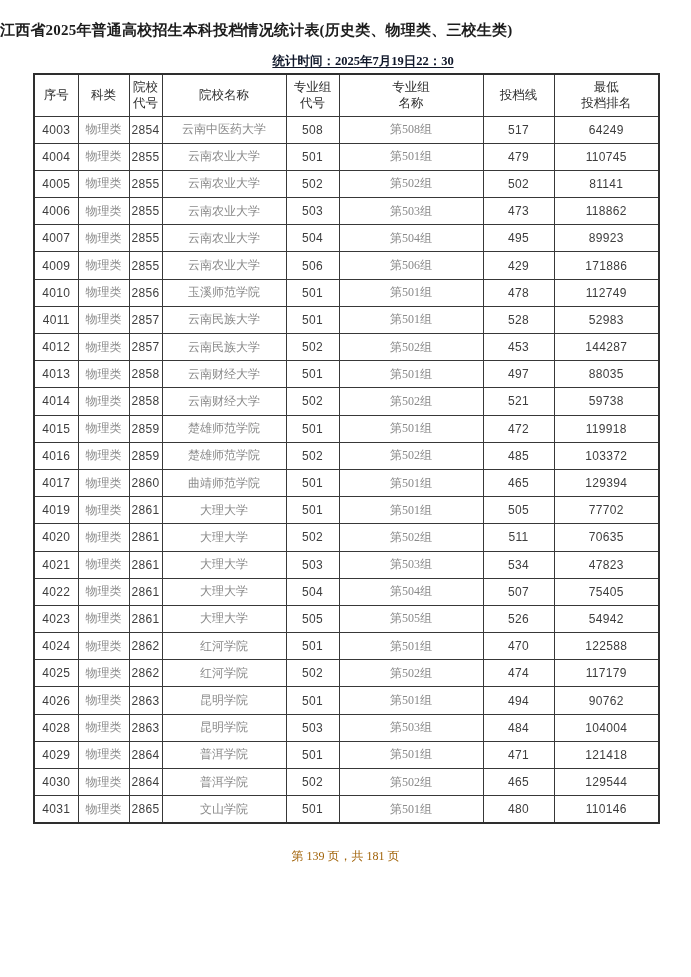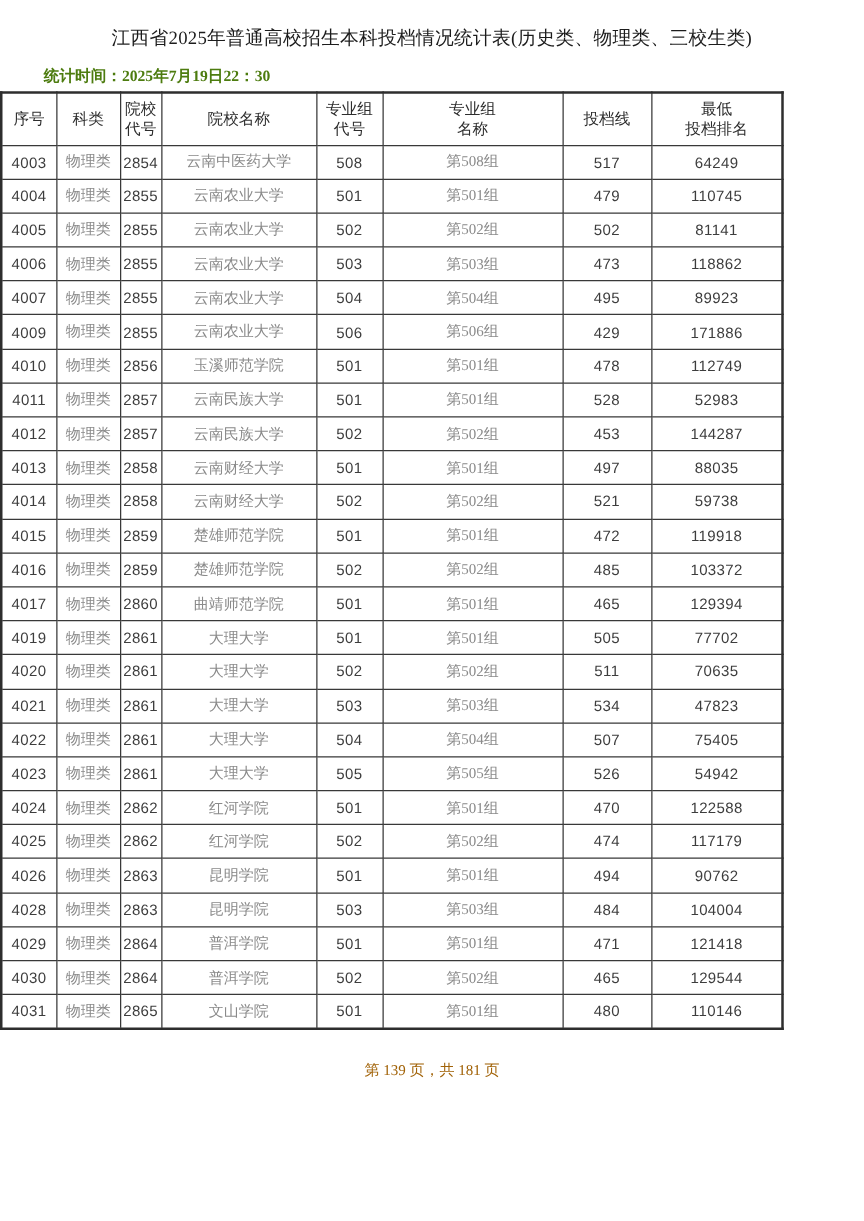--- a/index.html
+++ b/index.html
@@ -7,35 +7,38 @@
     margin: 0; padding: 0;
     background: #ffffff;
     width: 691px; height: 977px;
     font-family: "Liberation Serif", "DejaVu Serif", serif;
     overflow: hidden;
   }
   .page { width: 691px; height: 977px; position: relative; }
 
   .title {
     padding-top: 21px;
-    text-align: center;
+    text-align: left;
     font-size: 15px;
-    font-weight: normal;
+    font-weight: bold;
     color: #1c1c1c;
     letter-spacing: 0.2px;
   }
   .stat-time {
     margin: 13px 0 3px 35px;
     font-size: 12.5px;
     font-weight: bold;
-    color: #4d7c0f;
+    color: #0f172a;
+    text-decoration: underline;
     text-underline-offset: 2px;
+    text-align: center;
   }
 
   table.report {
+    margin-left: 33px;
     width: 625px;
     border-collapse: collapse;
     table-layout: fixed;
     border: 2.2px solid #2e2e2e;
     padding-left: 40px;
   }
   table.report th, table.report td {
     border: 1.5px solid #383838;
     padding: 0;
     overflow: hidden;

